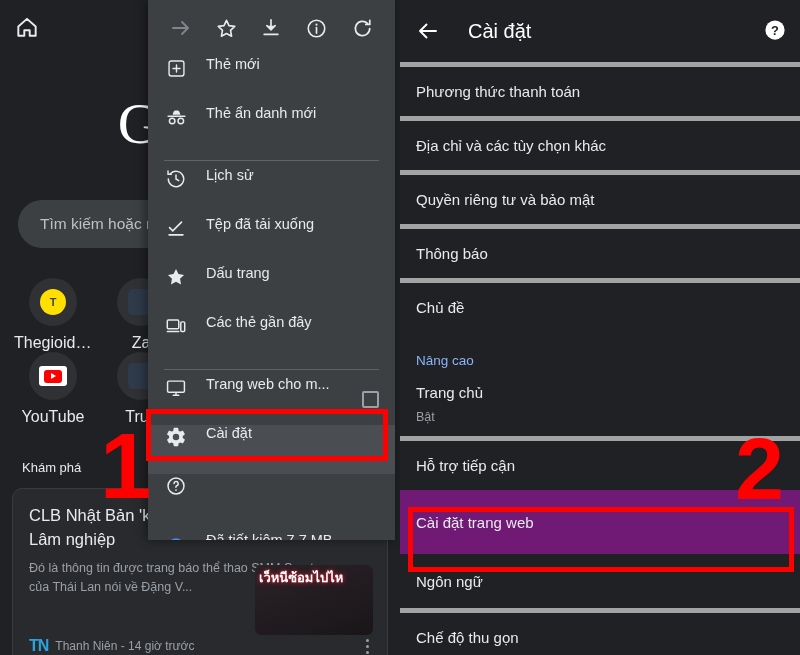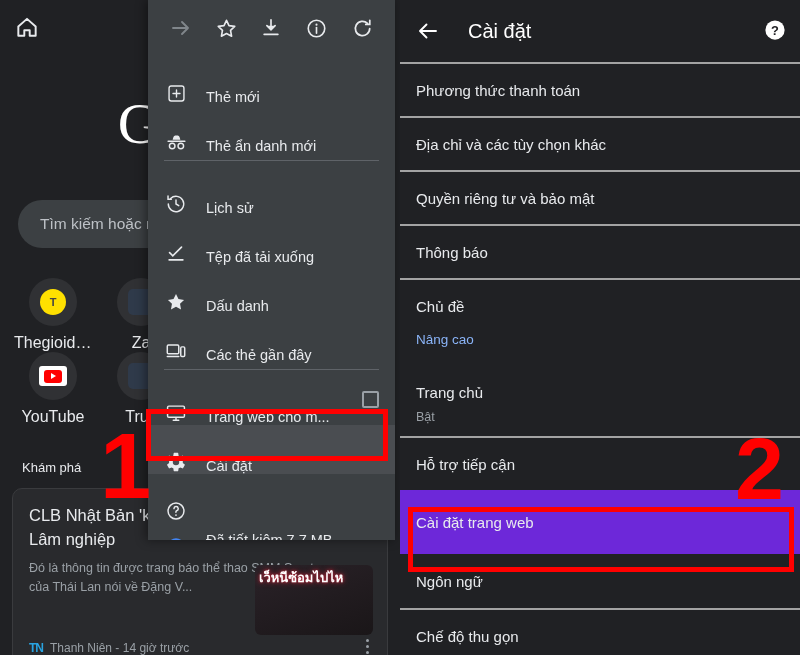--- a/index.html
+++ b/index.html
@@ -92,21 +92,21 @@
   }
   .news-sub {
     margin-top: 8px; font-size: 12.5px; color: #9aa0a6; line-height: 19px;
     width: 300px;
   }
   .news-footer {
     position: absolute; left: 16px; bottom: 10px;
     display: flex; align-items: center; gap: 7px;
   }
   .tn-logo {
-    font-size: 12px; color: #29a3e0; font-weight: bold; letter-spacing: -1px;
+    font-size: 16px; color: #29a3e0; font-weight: bold; letter-spacing: -1px;
   }
   .news-source { font-size: 12px; color: #9aa0a6; }
   .news-thumb {
     position: absolute; right: 14px; top: 76px;
     width: 118px; height: 70px; border-radius: 6px;
     background: linear-gradient(160deg,#2a2228,#1a1618);
     overflow: hidden;
   }
   .news-thumb .thai {
     position: absolute; left: 4px; top: 2px;
@@ -130,21 +130,21 @@
     box-shadow: -2px 0 10px rgba(0,0,0,.45);
     overflow: hidden;
   }
   .menu-toolbar {
     height: 56px; display: flex; align-items: center;
     justify-content: space-around; padding: 0 10px;
   }
   .menu-toolbar .tb { width: 26px; height: 26px; display:flex; align-items:center; justify-content:center; }
   .menu-sep { height: 1px; background: #5f6368; margin: 6px 16px; }
   .menu-item {
-    height: 49px; display: flex; align-items: flex-end;
+    height: 49px; display: flex; align-items: flex-start;
     padding: 0 14px 0 16px; position: relative;
   }
   .menu-item .mi-icon {
     width: 24px; height: 24px; margin-right: 18px;
     display: flex; align-items: center; justify-content: center; flex: 0 0 24px;
   }
   .menu-item .mi-label {
     font-size: 14.5px; color: #e8eaed; white-space: nowrap;
   }
   .menu-item.highlight { background: #4a4d51; }
@@ -167,32 +167,32 @@
   .settings-header .back { width: 24px; height: 24px; }
   .settings-header .title {
     font-size: 20px; color: #ffffff; margin-left: 28px; font-weight: 400;
   }
   .settings-header .help {
     position: absolute; right: 14px; top: 19px;
     width: 22px; height: 22px;
   }
   .srow {
     height: 54px; display: flex; flex-direction: column; justify-content: center;
-    padding: 0 16px; border-top: 2px solid #a3a3a3;
+    padding: 0 16px; border-top: 5px solid #a3a3a3;
     position: relative;
   }
   .srow .s-label { font-size: 15px; color: #e8eaed; }
   .srow .s-sub { font-size: 12.5px; color: #9aa0a6; margin-top: 9px; }
   .srow.tall { height: 64px; }
   .srow.section {
-    height: 40px; border-top: none; justify-content: flex-start; padding-bottom: 4px;
+    height: 40px; border-top: none; justify-content: flex-end; padding-bottom: 4px;
   }
   .srow.section .s-label { font-size: 13.5px; color: #8ab4f8; font-weight: 500; }
   .srow.nodiv { border-top: none; }
-  .srow.highlight { background: #6d28d9; }
+  .srow.highlight { background: #701a75; }
 
   
   .redbox { position: absolute; border: 5px solid #ff0000; }
   .rednum {
     position: absolute; color: #ff0000; font-weight: bold;
     font-family: "Liberation Sans", sans-serif; line-height: 1;
   }
   #num1 { left: 100px; top: 420px; font-size: 92px; }
   #num2 { left: 735px; top: 425px; font-size: 88px; }
   #box-caidat { left: 146px; top: 409px; width: 242px; height: 52px; }
@@ -346,21 +346,21 @@
         </span>
         <span class="mi-label">Tệp đã tải xuống</span>
       </div>
 
       <div class="menu-item">
         <span class="mi-icon">
           <svg viewBox="0 0 24 24" width="22" height="22" fill="#e8eaed">
             <path d="M12 3.2l2.7 5.6 6.1.9-4.4 4.3 1.1 6.1L12 17.2 6.5 20.1l1.1-6.1L3.2 9.7l6.1-.9z"></path>
           </svg>
         </span>
-        <span class="mi-label">Dấu danh</span>
+        <span class="mi-label">Dấu trang</span>
       </div>
 
       <div class="menu-item">
         <span class="mi-icon">
           <svg viewBox="0 0 24 24" width="22" height="22" fill="none" stroke="#e8eaed" stroke-width="1.6">
             <rect x="2.5" y="5.5" width="12.5" height="9.5" rx="1.2"></rect>
             <path d="M2.5 18h12.5" stroke-linecap="round"></path>
             <rect x="17.2" y="7.5" width="4.3" height="10.5" rx="1.2"></rect>
           </svg>
         </span>

